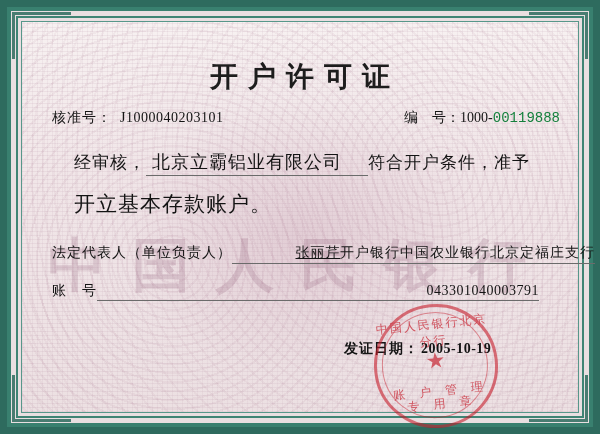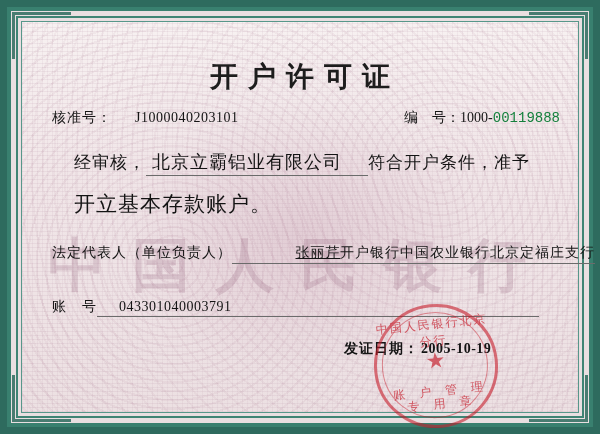--- a/index.html
+++ b/index.html
@@ -131,21 +131,21 @@
     font-size: 14px;
     letter-spacing: 1px;
   }
   .val {
     font-size: 14px;
     letter-spacing: 0.5px;
   }
 
   
   .r-approval { left: 30px; top: 86px; }
-  .r-approval .val { margin-left: 23px; }
+  .r-approval .val { margin-left: 8px; }
 
   .r-serial { right: 18px; top: 86px; }
   .r-serial .serial-prefix { font-size: 14px; text-align: right; }
   .r-serial .serial-red {
     color: #15803d;
     font-family: "Liberation Mono", monospace;
     font-size: 14px;
     letter-spacing: 0px;
   }
 
@@ -176,21 +176,21 @@
   .r-bank .u {
     display: inline-block;
     min-width: 160px;
     border-bottom: 1px solid #6b6b6b;
     text-align: left;
     padding-bottom: 1px;
     font-size: 14px;
   }
 
   
-  .r-acct { left: 30px; top: 276px; font-size: 14px; letter-spacing: 1px; }
+  .r-acct { left: 30px; top: 260px; font-size: 14px; letter-spacing: 1px; text-align: right; }
   .r-acct .u {
     display: inline-block;
     min-width: 420px;
     border-bottom: 1px solid #6b6b6b;
     padding: 0 0 1px 22px;
     font-size: 14px;
     letter-spacing: 0.5px;
   }
 
   

